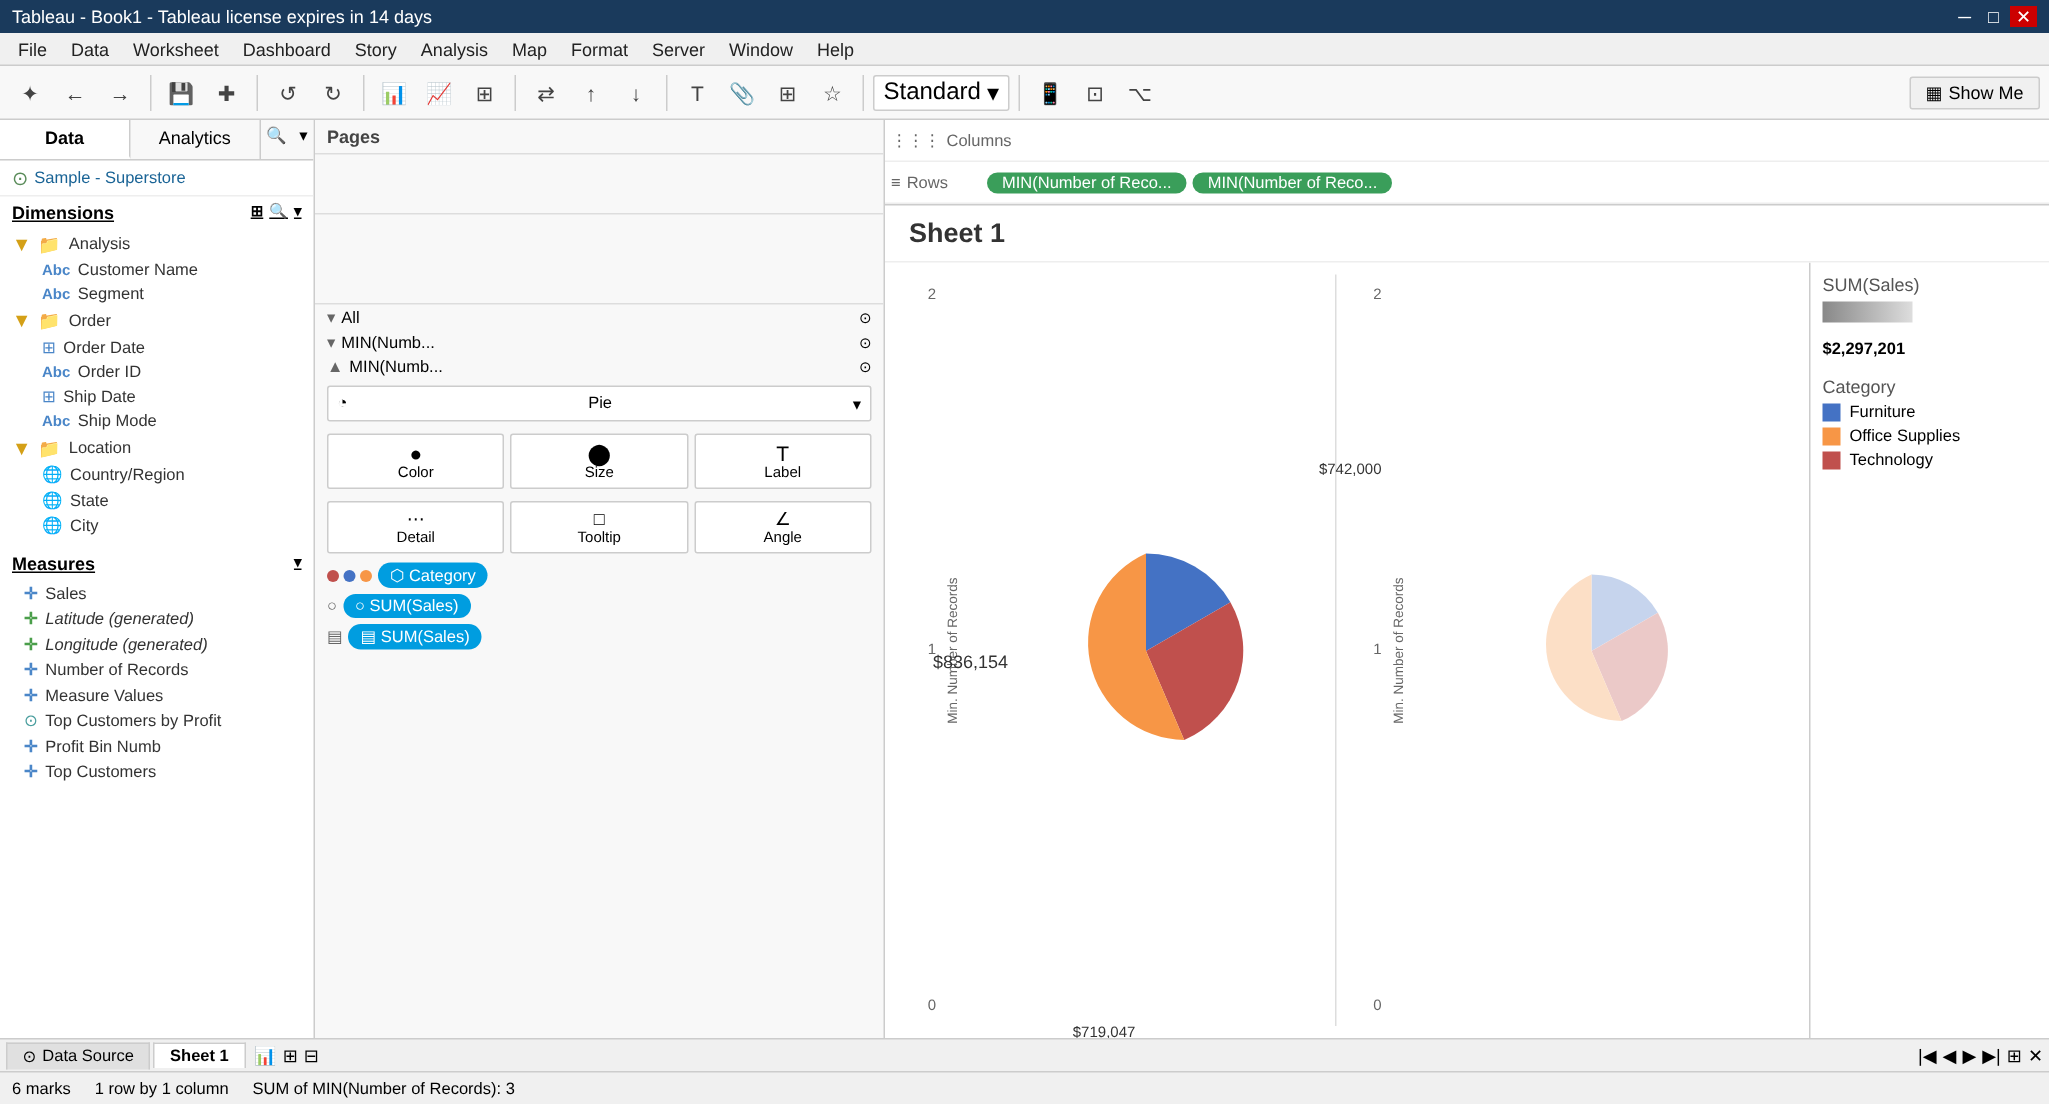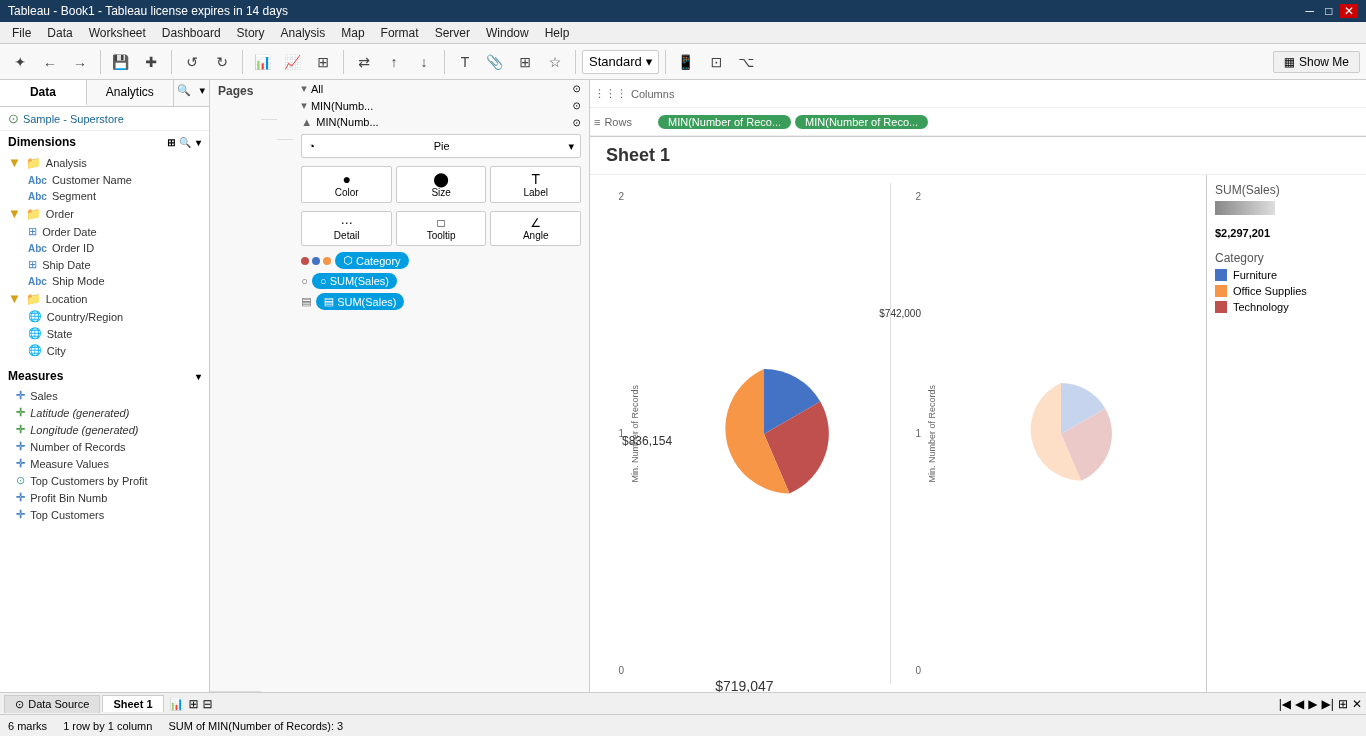--- a/index.html
+++ b/index.html
@@ -43,21 +43,21 @@
       border-bottom: 1px solid #ccc;
       gap: 2px;
     }
     .toolbar-btn {
       width: 28px; height: 28px; display: inline-flex; align-items: center; justify-content: center;
       cursor: pointer; border: 1px solid transparent; border-radius: 2px; font-size: 14px; color: #444;
     }
     .toolbar-sep { width: 1px; height: 24px; background: #ccc; margin: 0 4px; }
     .toolbar-dropdown {
       height: 24px; padding: 0 6px; border: 1px solid #ccc; background: white;
-      display: flex; align-items: center; gap: 4px; cursor: pointer; border-radius: 2px; font-size: 13px;
+      display: flex; align-items: center; gap: 4px; cursor: pointer; border-radius: 2px; font-size: 16px;
     }
     #show-me-btn {
       margin-left: auto; background: #f0f0f0; border: 1px solid #ccc; padding: 3px 10px;
       cursor: pointer; display: flex; align-items: center; gap: 4px; border-radius: 2px;
     }
 
     
     #main-layout {
       display: flex;
       height: calc(736px - 22px - 22px - 36px - 22px - 22px);
@@ -86,22 +86,22 @@
     .da-tab.active { background: white; border-bottom: 2px solid white; font-weight: bold; }
 
     
     #data-source-label {
       padding: 4px 8px; font-size: 11px; color: #1a6496; display: flex; align-items: center; gap: 4px;
       border-bottom: 1px solid #eee;
     }
 
     
     .section-header {
-      padding: 4px 8px; font-size: 12px; font-weight: bold; display: flex; align-items: center;
-      justify-content: space-between; cursor: pointer;
+      padding: 4px 8px; font-size: 12px; font-weight: bold; display: flex; 
+      justify-content: space-between; cursor: pointer; text-decoration: underline;
     }
     .section-header .icons { display: flex; gap: 4px; }
 
     .tree-item {
       padding: 2px 8px 2px 16px; font-size: 11px; display: flex; align-items: center; gap: 5px;
       cursor: pointer; color: #333;
     }
 
     .tree-parent {
       padding: 2px 8px 2px 8px; font-size: 11px; display: flex; align-items: center; gap: 5px;
@@ -116,21 +116,21 @@
 
     
     #data-panel { overflow-y: auto; flex: 1; }
 
     
     #middle-area {
       width: 380px;
       background: #f8f8f8;
       border-right: 1px solid #ccc;
       display: flex;
-      flex-direction: row;
+      flex-direction: column;
     }
 
     
     .shelf-label {
       padding: 4px 8px; font-size: 12px; font-weight: bold; color: #444;
       border-bottom: 1px solid #ddd;
     }
     .shelf-content {
       padding: 4px 8px; min-height: 30px; border-bottom: 1px solid #ddd;
     }
@@ -574,21 +574,21 @@
 
                   <path d="M70,70 L70,5 A65,65 0 0,1 126.3,37.5 Z" fill="#4472c4"></path>
 
                   <path d="M70,70 L126.3,37.5 A65,65 0 0,1 95.5,129.4 Z" fill="#c0504d"></path>
 
                   <path d="M70,70 L95.5,129.4 A65,65 0 0,1 70,5 Z" fill="#f79646"></path>
                 </svg>
 
                 <div style="position:absolute;left:-20px;top:50%;font-size:12px;color:#333;white-space:nowrap;">$836,154</div>
                 <div style="position:absolute;right:-35px;top:25%;font-size:10px;color:#333;white-space:nowrap;">$742,000</div>
-                <div style="position:absolute;left:30%;bottom:-10px;font-size:14px;color:#333;white-space:nowrap;">$719,047</div>
+                <div style="position:absolute;left:30%;bottom:-10px;font-size:10px;color:#333;white-space:nowrap;">$719,047</div>
               </div>
             </div>
 
             <div style="width:1px;background:#ddd;margin:0 4px;"></div>
 
             <div style="display:flex;flex-direction:row;flex:0 0 48%;position:relative;">
               <div style="display:flex;flex-direction:column;justify-content:space-between;align-items:flex-end;padding:8px 4px;width:30px;">
                 <span class="axis-tick">2</span>
                 <span class="axis-tick">1</span>
                 <span class="axis-tick">0</span>

